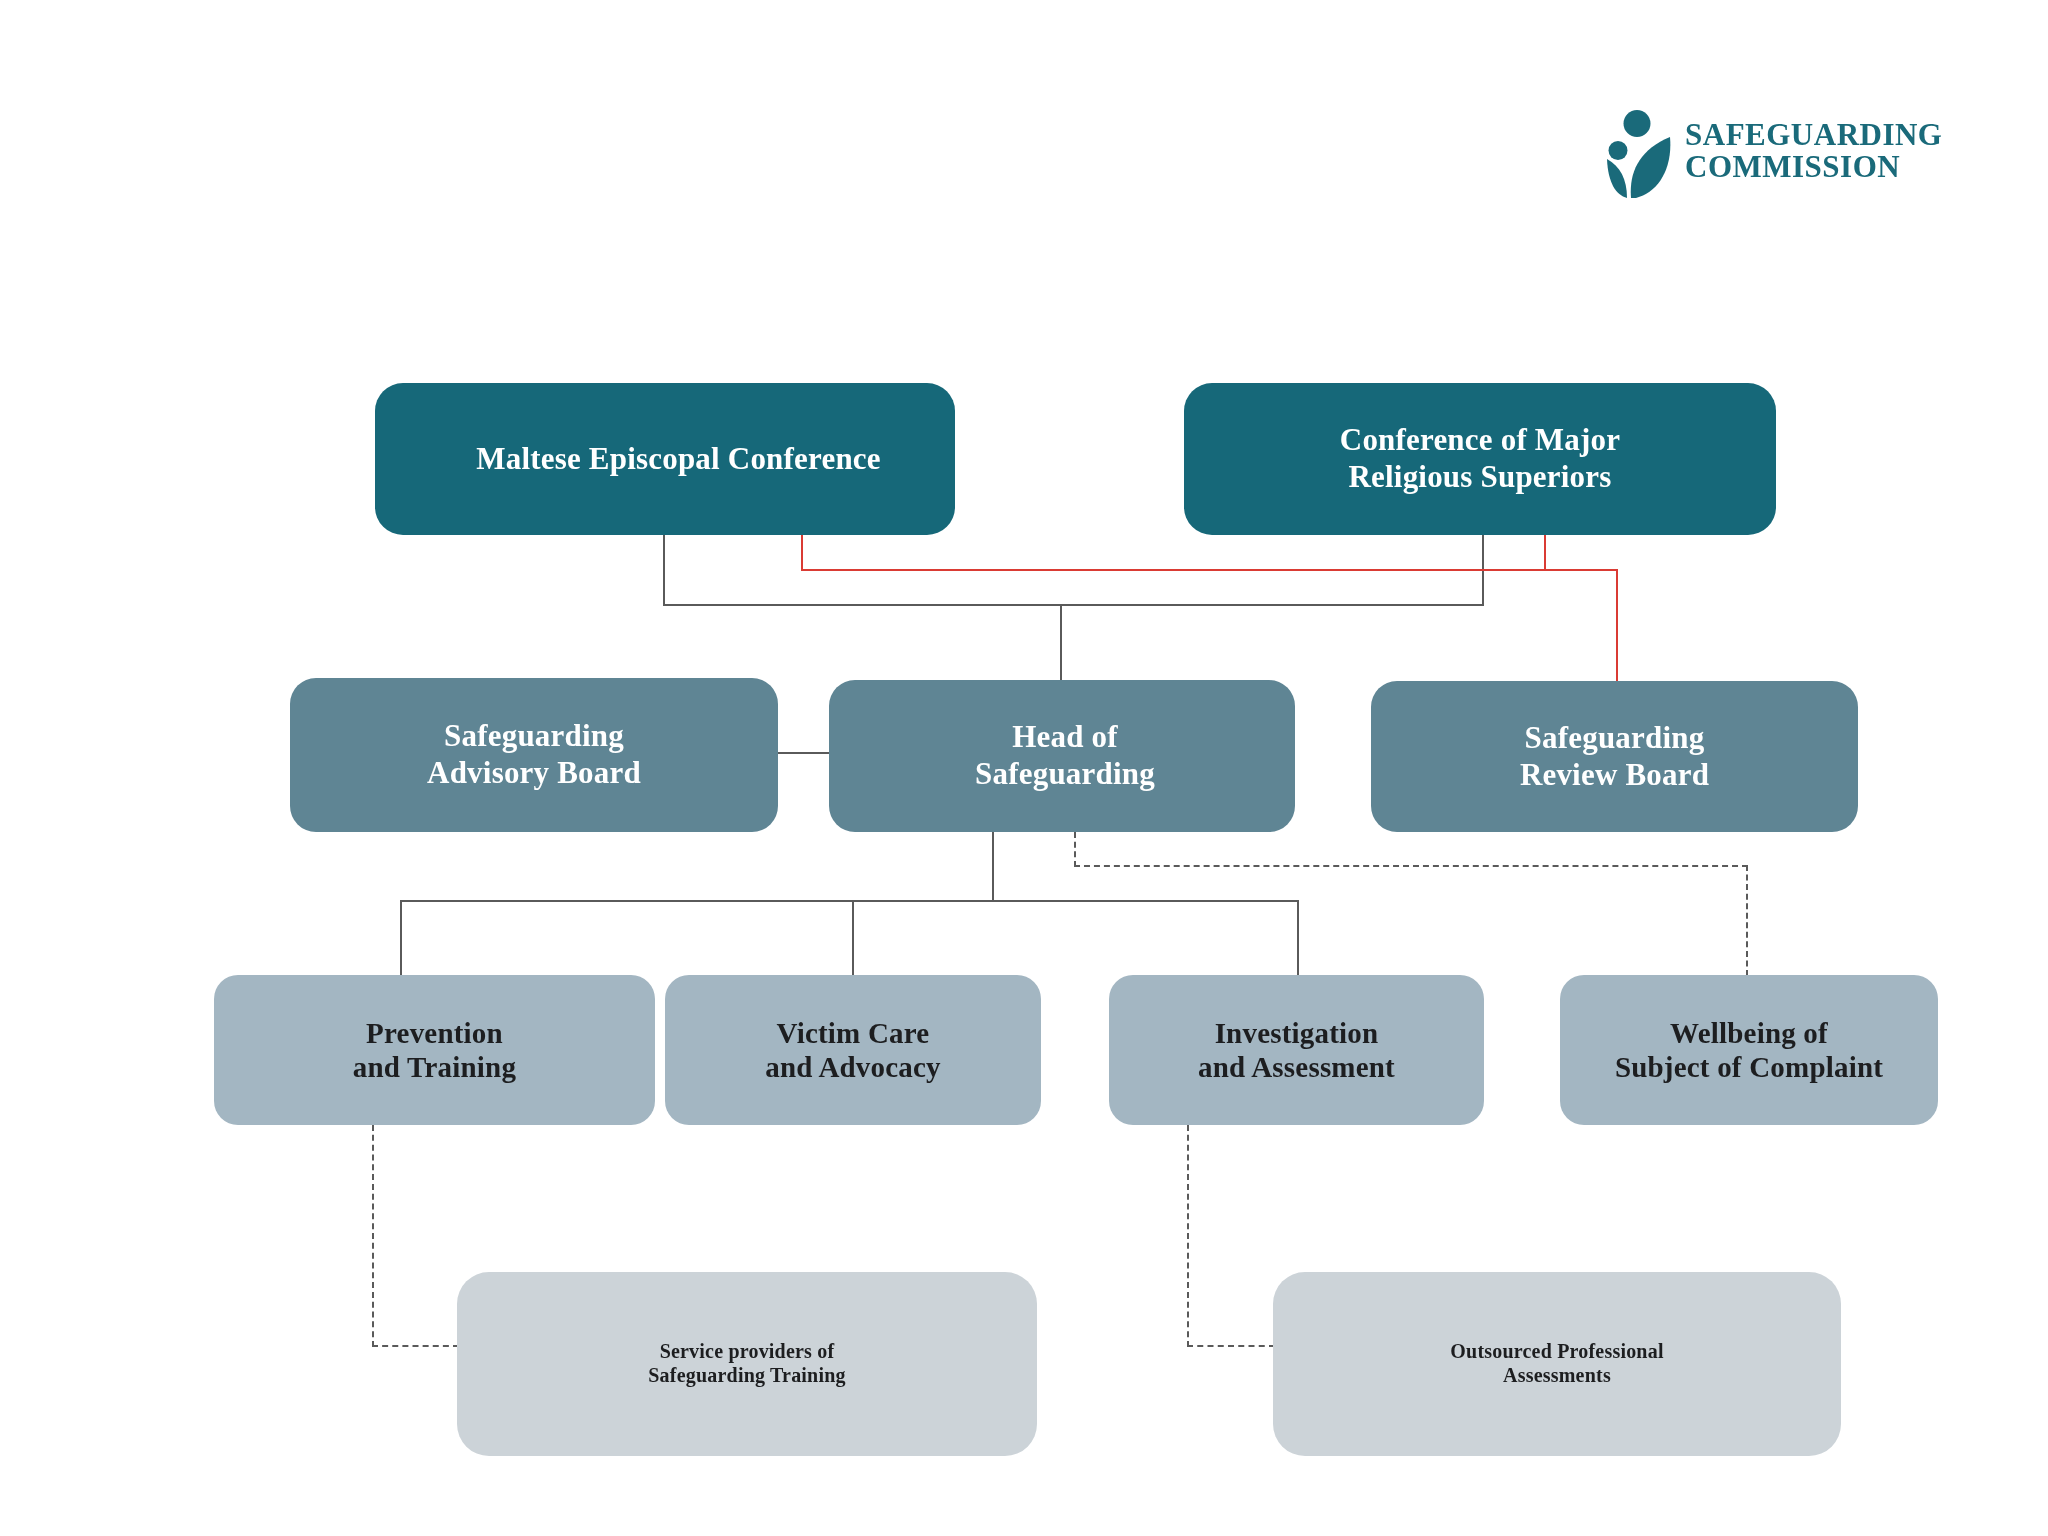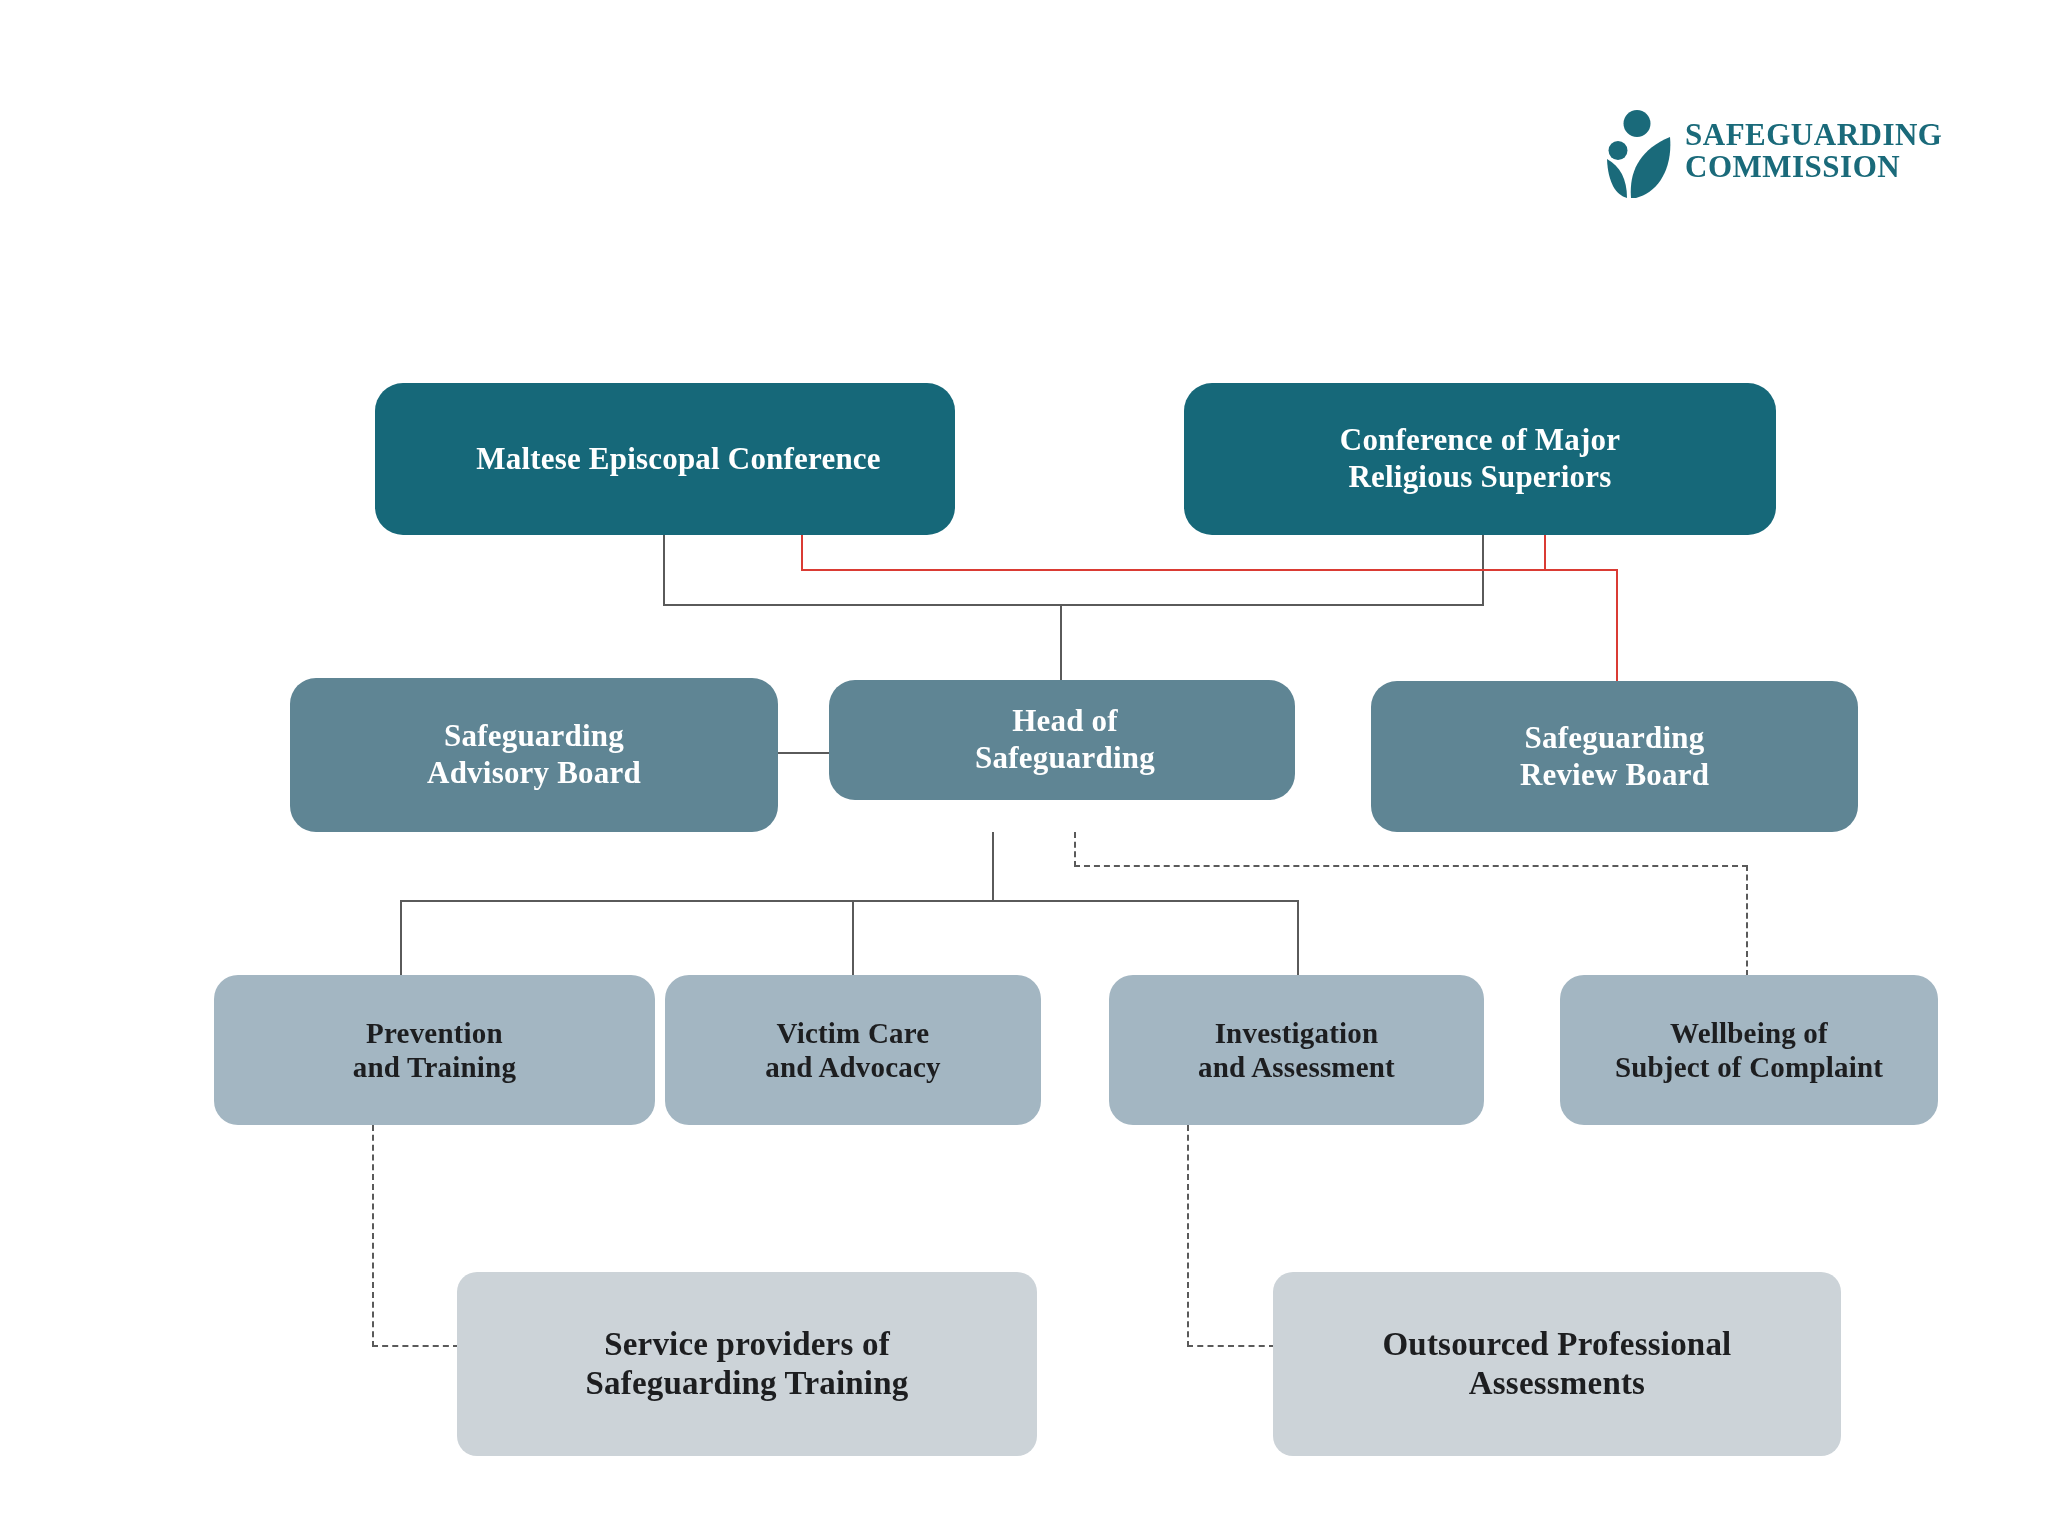--- a/index.html
+++ b/index.html
@@ -19,21 +19,21 @@
     font-weight:bold;
     white-space:pre-line;
     box-sizing:border-box;
     padding:10px 18px;
     line-height:1.18;
     letter-spacing:.2px;
   }
   .lv1{background:var(--l1);color:#ffffff;font-size:31px;border-radius:28px;}
   .lv2{background:var(--l2);color:#ffffff;font-size:31px;border-radius:26px;}
   .lv3{background:var(--l3);color:var(--dark);font-size:29px;border-radius:24px;}
-  .lv4{background:var(--l4);color:var(--dark);font-size:33px;border-radius:20px;}
+  .lv4{background:var(--l4);color:var(--dark);font-size:20px;border-radius:32px;}
   
   .line{position:absolute;box-sizing:border-box;}
   .line.g{background:var(--gray);}
   .line.r{background:var(--red);}
   .line.dh{border-top:2px dashed var(--gray);background:none;}
   .line.dv{border-left:2px dashed var(--gray);background:none;}
   
   .logo{
     position:absolute;left:1563px;top:110px;
     display:flex;align-items:flex-start;gap:14px;
@@ -89,21 +89,21 @@
       <div class="line dh" style="left: 328px; top: 1345px; width: 87px; height: 2px;"></div>
       <div class="line dv" style="left: 1143px; top: 1125px; width: 2px; height: 222px;"></div>
       <div class="line dh" style="left: 1143px; top: 1345px; width: 88px; height: 2px;"></div>
     </div>
   <div id="node-layer">
       <div class="node lv1" style="left: 331px; top: 383px; width: 580px; height: 152px; padding-left: 45px;"><span>Maltese Episcopal Conference</span></div>
       <div class="node lv1" style="left: 1140px; top: 383px; width: 592px; height: 152px;"><span>Conference of Major
 Religious Superiors</span></div>
       <div class="node lv2" style="left: 246px; top: 678px; width: 488px; height: 154px;"><span>Safeguarding
 Advisory Board</span></div>
-      <div class="node lv2" style="left: 785px; top: 680px; width: 466px; height: 120px; padding-left: 24px;"><span>Head of
+      <div class="node lv2" style="left: 785px; top: 680px; width: 466px; height: 152px; padding-left: 24px;"><span>Head of
 Safeguarding</span></div>
       <div class="node lv2" style="left: 1327px; top: 681px; width: 487px; height: 151px;"><span>Safeguarding
 Review Board</span></div>
       <div class="node lv3" style="left: 170px; top: 975px; width: 441px; height: 150px;"><span>Prevention
 and Training</span></div>
       <div class="node lv3" style="left: 621px; top: 975px; width: 376px; height: 150px;"><span>Victim Care
 and Advocacy</span></div>
       <div class="node lv3" style="left: 1065px; top: 975px; width: 375px; height: 150px;"><span>Investigation
 and Assessment</span></div>
       <div class="node lv3" style="left: 1516px; top: 975px; width: 378px; height: 150px;"><span>Wellbeing of

